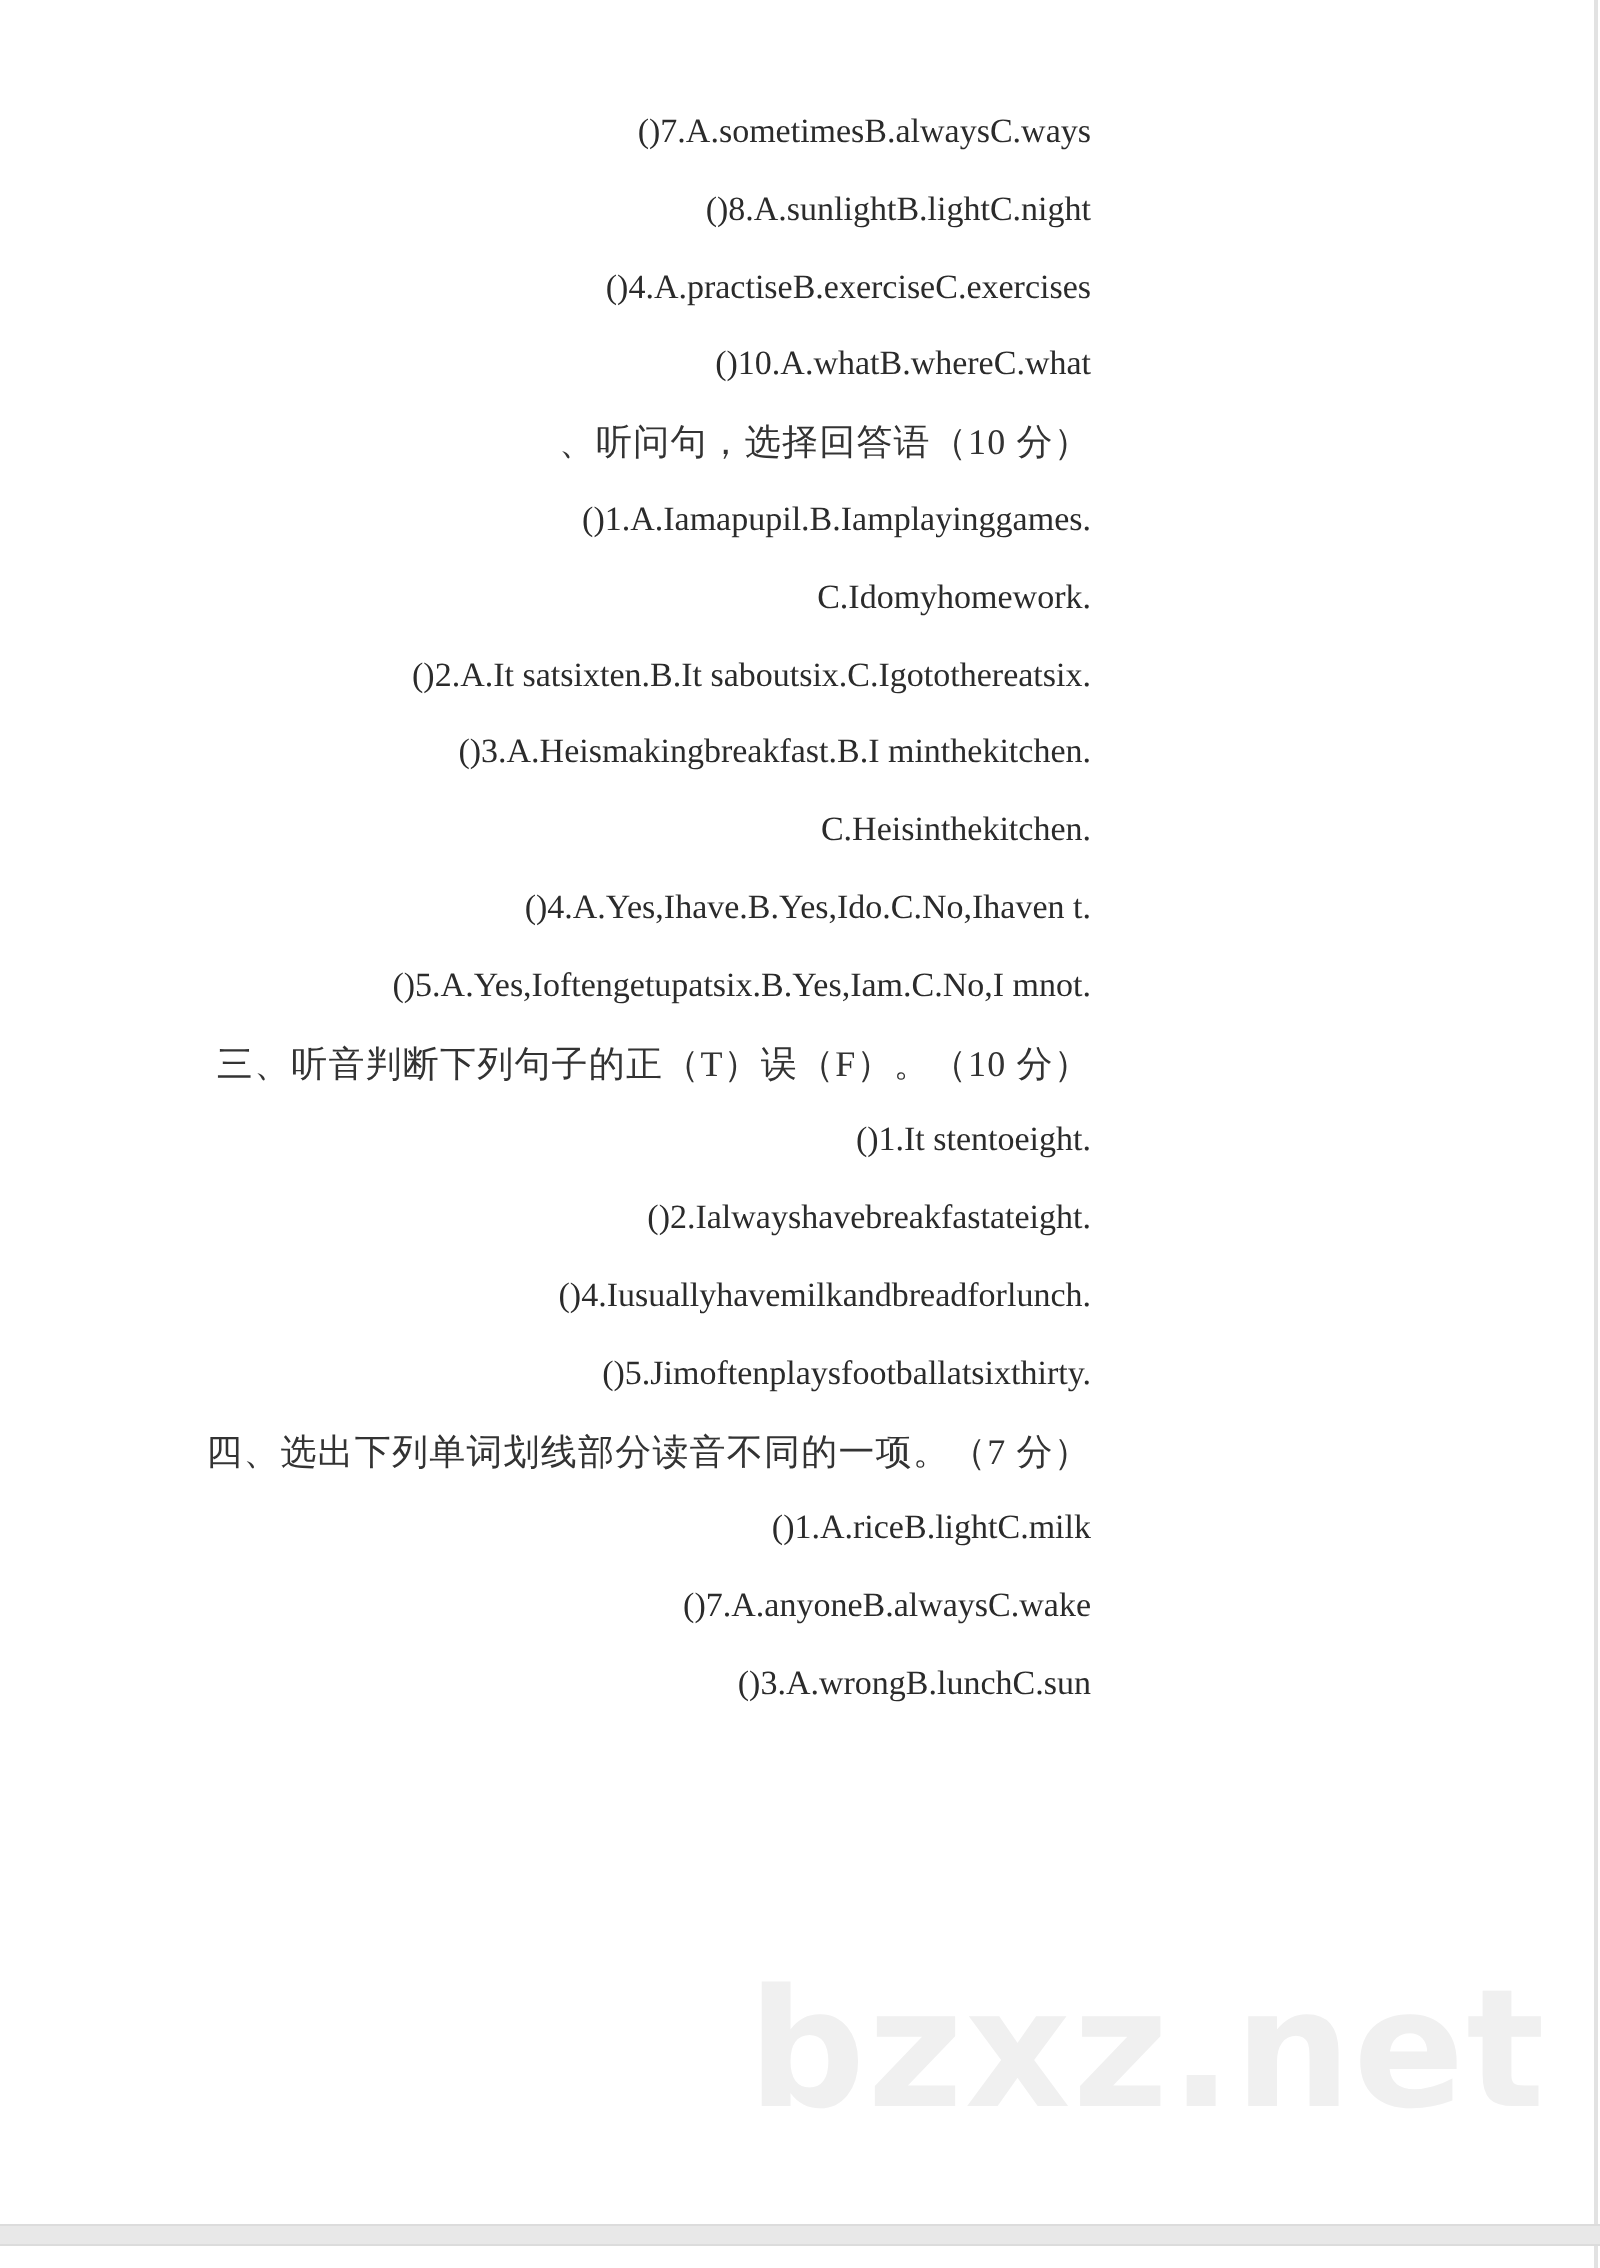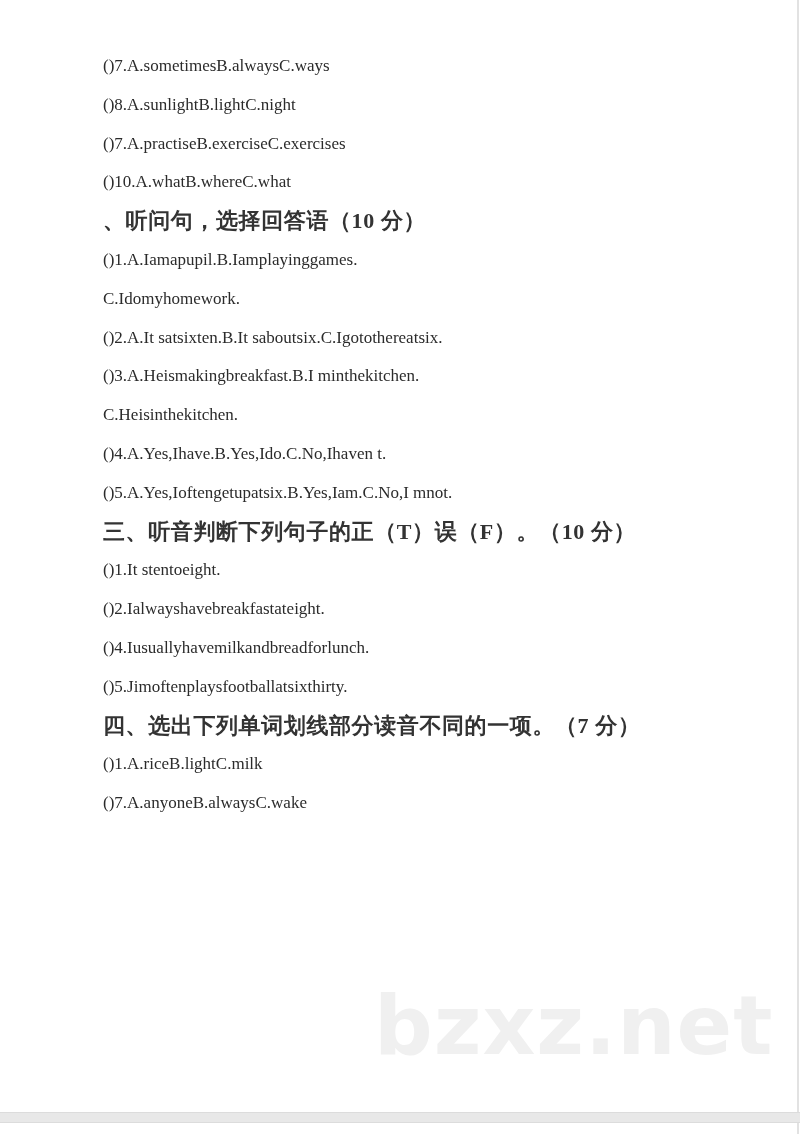--- a/index.html
+++ b/index.html
@@ -10,23 +10,23 @@
     color: #2b2b2b;
   }
   .page {
     position: absolute; left: 0; top: 0; width: 797px; height: 1112px;
     background: #ffffff;
     border-right: 2px solid #e2e2e2;
   }
   .lines { position: absolute; left: 103px; top: 54px; }
   .line {
     height: 38.8px; line-height: 24px;
-    font-size: 17px; white-space: nowrap; letter-spacing: 0;
+    font-size: 17px; white-space: nowrap; letter-spacing: 0; text-align: right;
   }
-  .line.cn { font-size: 22px; letter-spacing: 0.6px; color: #333; font-weight: bold; }
+  .line.cn { font-size: 18px; letter-spacing: 0.6px; color: #333; }
   .watermark {
     position: absolute; left: 374px; top: 985px;
     font-family: "DejaVu Sans", "Liberation Sans", sans-serif;
     font-weight: bold; font-size: 82px; letter-spacing: 1px;
     color: #f0f0f0; line-height: 1;
   }
   .separator {
     position: absolute; left: 0; top: 1112px; width: 800px; height: 11px;
     background: #e8e8e8; border-top: 1px solid #dcdcdc; border-bottom: 1px solid #dcdcdc;
     box-sizing: border-box;
@@ -36,35 +36,36 @@
     background: #ffffff; border-right: 2px solid #e2e2e2;
   }
 </style>
 </head>
 <body>
 
 <div class="page">
   <div class="lines">
     <div class="line">()7.A.sometimesB.alwaysC.ways</div>
     <div class="line">()8.A.sunlightB.lightC.night</div>
-    <div class="line">()7.A.practiseB.exerciseC.exercises</div>
+    <div class="line">()4.A.practiseB.exerciseC.exercises</div>
     <div class="line">()10.A.whatB.whereC.what</div>
     <div class="line cn">、听问句，选择回答语（10 分）</div>
     <div class="line">()1.A.Iamapupil.B.Iamplayinggames.</div>
     <div class="line">C.Idomyhomework.</div>
     <div class="line">()2.A.It satsixten.B.It saboutsix.C.Igotothereatsix.</div>
     <div class="line">()3.A.Heismakingbreakfast.B.I minthekitchen.</div>
     <div class="line">C.Heisinthekitchen.</div>
     <div class="line">()4.A.Yes,Ihave.B.Yes,Ido.C.No,Ihaven t.</div>
     <div class="line">()5.A.Yes,Ioftengetupatsix.B.Yes,Iam.C.No,I mnot.</div>
     <div class="line cn">三、听音判断下列句子的正（T）误（F）。（10 分）</div>
     <div class="line">()1.It stentoeight.</div>
     <div class="line">()2.Ialwayshavebreakfastateight.</div>
     <div class="line">()4.Iusuallyhavemilkandbreadforlunch.</div>
     <div class="line">()5.Jimoftenplaysfootballatsixthirty.</div>
     <div class="line cn">四、选出下列单词划线部分读音不同的一项。（7 分）</div>
     <div class="line">()1.A.riceB.lightC.milk</div>
     <div class="line">()7.A.anyoneB.alwaysC.wake</div>
+    <div class="line">()3.A.wrongB.lunchC.sun</div>
   </div>
   <div class="watermark">bzxz.net</div>
 </div>
 <div class="separator"></div>
 <div class="next-page"></div>
 
 </body></html>

